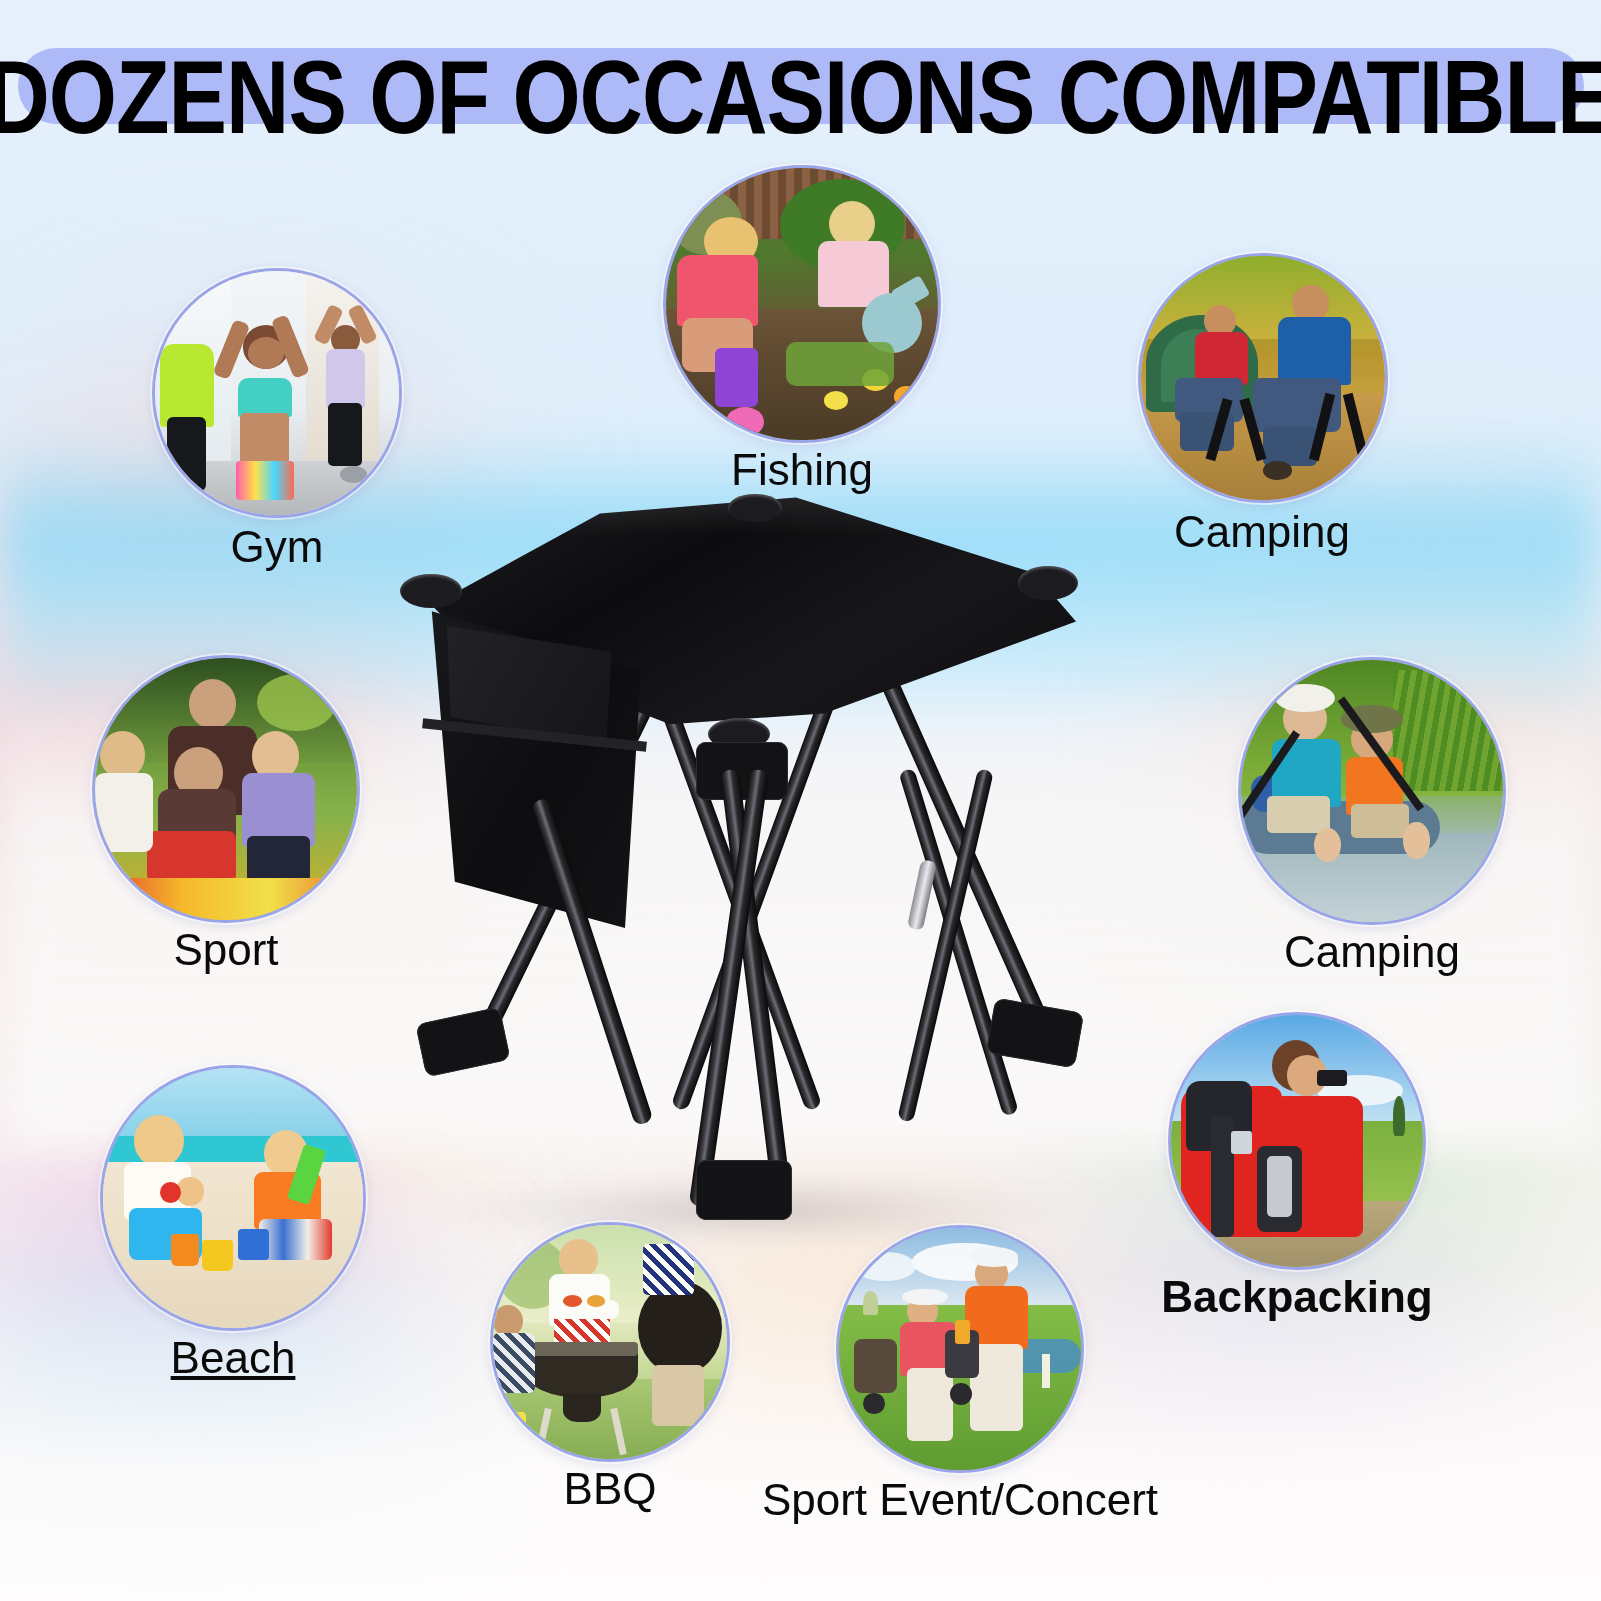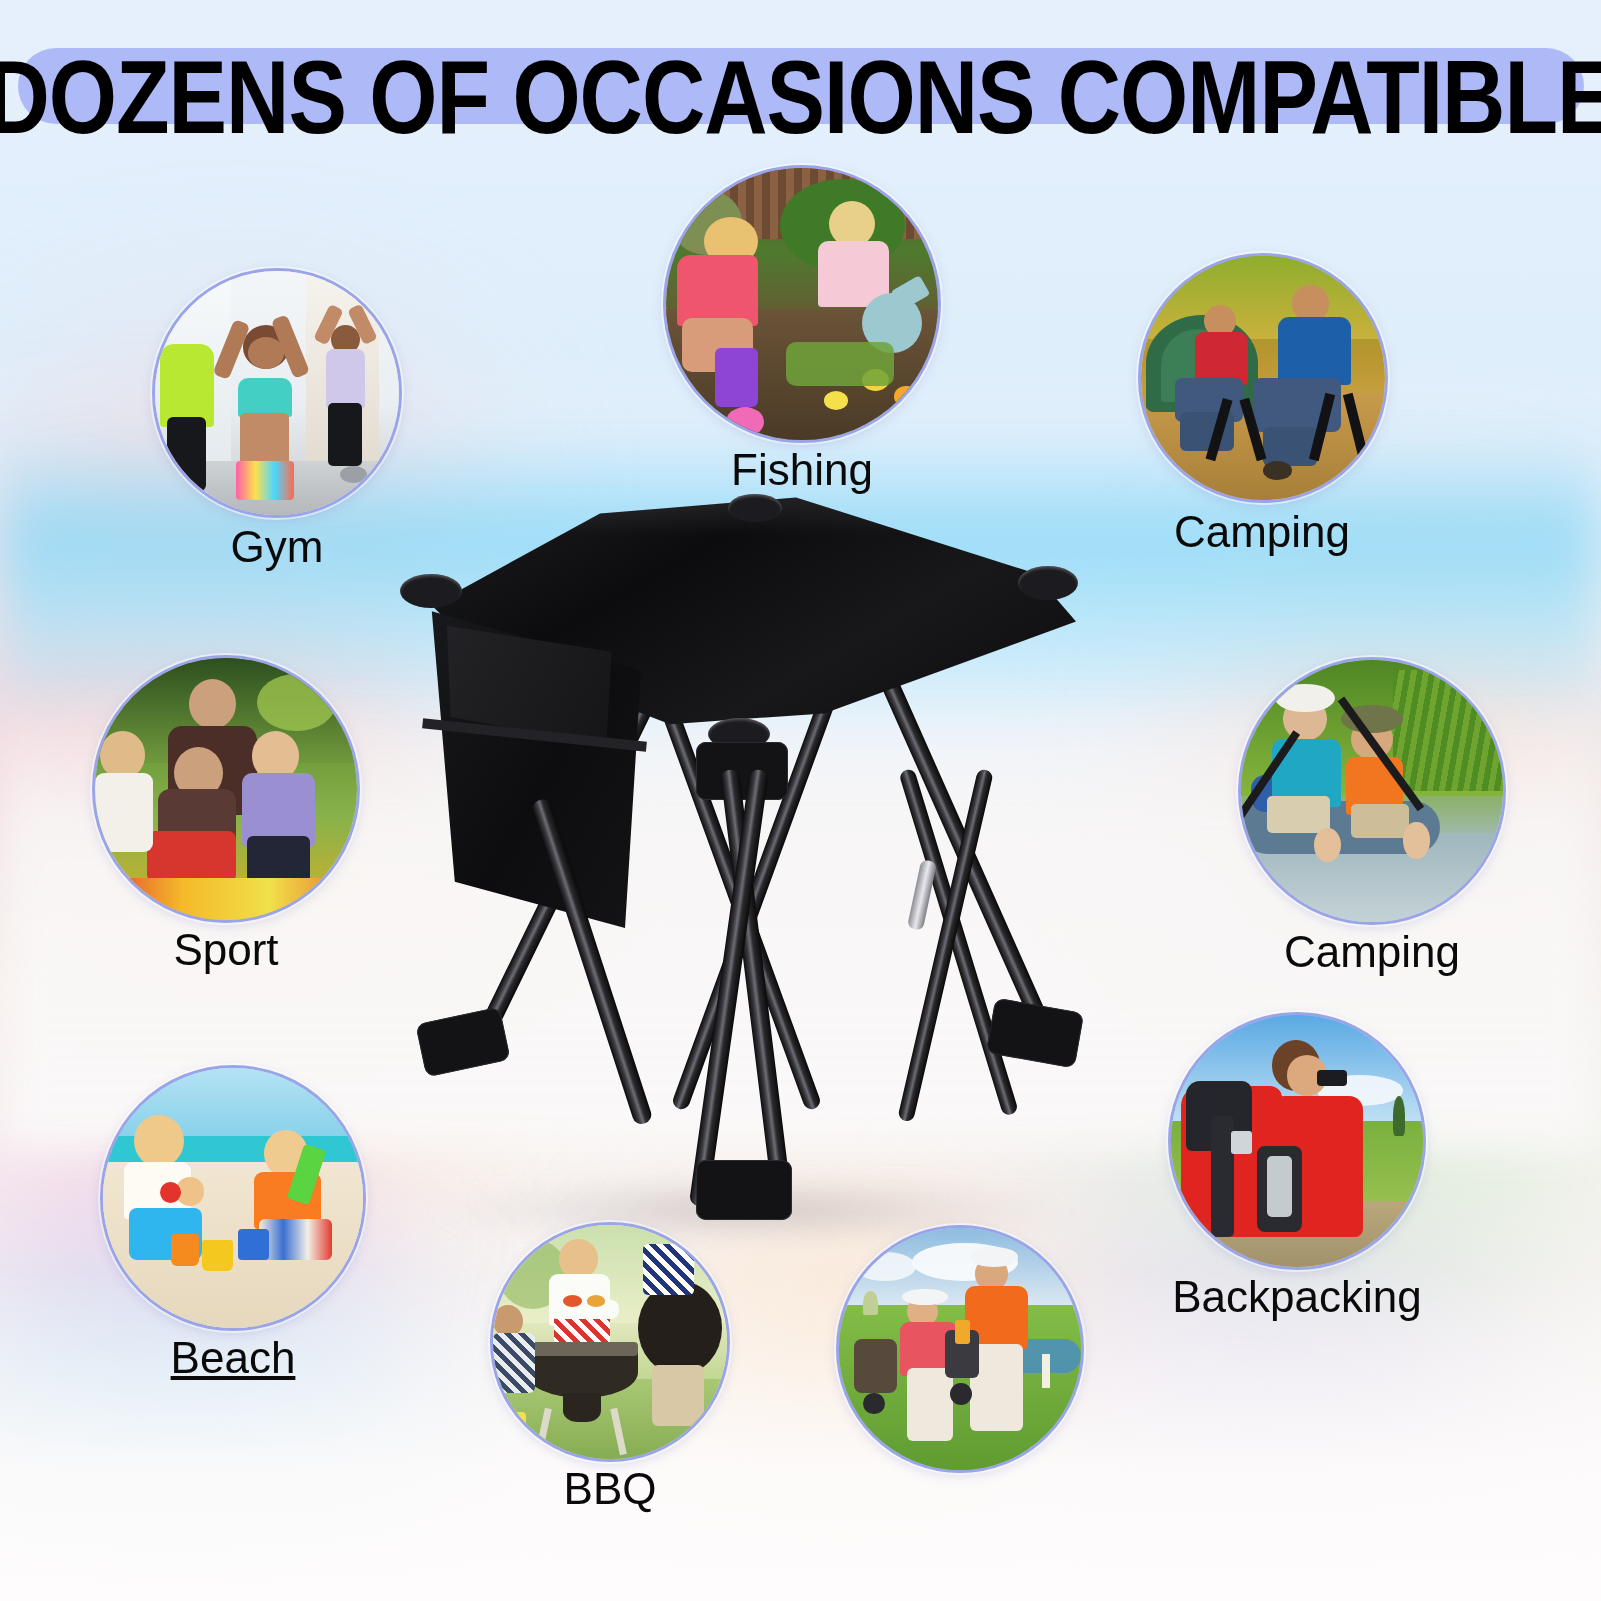--- a/index.html
+++ b/index.html
@@ -327,21 +327,21 @@
         <div class="el" style="left:38%;top:32%;width:38%;height:56%;background:#e0241f;border-radius:18px 14px 8px 8px;"></div>
 
         <div class="el" style="left:4%;top:28%;width:40%;height:60%;background:#e0241f;border-radius:20px 12px 10px 10px;"></div>
         <div class="el" style="left:6%;top:26%;width:26%;height:28%;background:#25262c;border-radius:14px 10px 6px 6px;"></div>
         <div class="el" style="left:16%;top:40%;width:9%;height:48%;background:#2a2b31;border-radius:5px;"></div>
         <div class="el" style="left:34%;top:52%;width:18%;height:34%;background:#2a2b31;border-radius:8px;"></div>
         <div class="el" style="left:38%;top:56%;width:10%;height:24%;background:#dfe6ea;border-radius:5px;opacity:.85;"></div>
         <div class="el" style="left:24%;top:46%;width:8%;height:9%;background:#cfd6da;border-radius:3px;"></div>
       </div>
     </div>
-    <div class="cap" style="top:258px;">Backpacking</div>
+    <div class="cap" style="top:258px;font-weight:bold;">Backpacking</div>
   </div>
 
   <div class="occ" style="left:490px;top:1222px;width:240px;height:310px;">
     <div class="disc" style="width:234px;height:234px;">
       <div class="scene" style="background:linear-gradient(180deg,#cfe2b0 0%,#e7eac4 38%,#bcd58c 70%,#9fc06b 100%);">
         <div class="el" style="left:0;top:0;width:100%;height:42%;background:linear-gradient(180deg,#cbe0ad,#eaeec8);"></div>
         <div class="el rnd" style="left:2%;top:6%;width:30%;height:30%;background:#8fb65c;opacity:.6;"></div>
         <div class="el" style="left:0;top:66%;width:100%;height:34%;background:linear-gradient(180deg,#a9c874,#86ad53);"></div>
 
         <div class="el rnd" style="left:28%;top:6%;width:17%;height:17%;background:#e8c08c;"></div>
@@ -391,15 +391,16 @@
         <div class="el" style="left:28%;top:58%;width:19%;height:30%;background:#efe9dd;border-radius:6px;"></div>
 
         <div class="el" style="left:6%;top:46%;width:18%;height:22%;background:#574a3c;border-radius:8px;"></div>
         <div class="el rnd" style="left:10%;top:68%;width:9%;height:9%;background:#2a2a2e;"></div>
         <div class="el" style="left:44%;top:42%;width:14%;height:20%;background:#3a3a40;border-radius:6px;"></div>
         <div class="el rnd" style="left:46%;top:64%;width:9%;height:9%;background:#2a2a2e;"></div>
         <div class="el" style="left:48%;top:38%;width:6%;height:10%;background:#f0a92a;border-radius:3px;"></div>
         <div class="el" style="left:84%;top:52%;width:3%;height:14%;background:#f2f0e0;"></div>
       </div>
     </div>
+    <div class="cap" style="top:248px;">Sport Event/Concert</div>
   </div>
 
 </div>
 
 </body></html>

